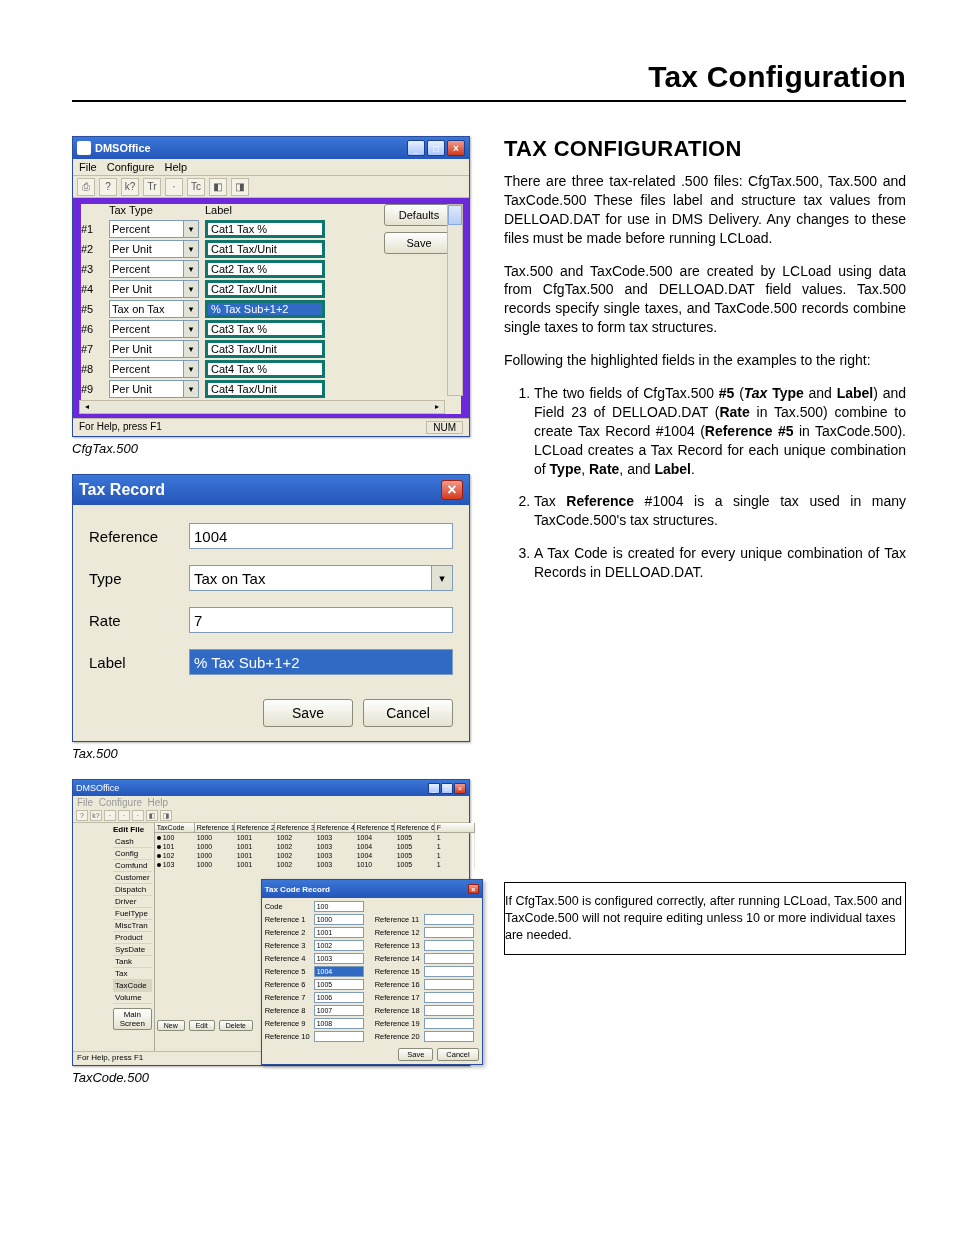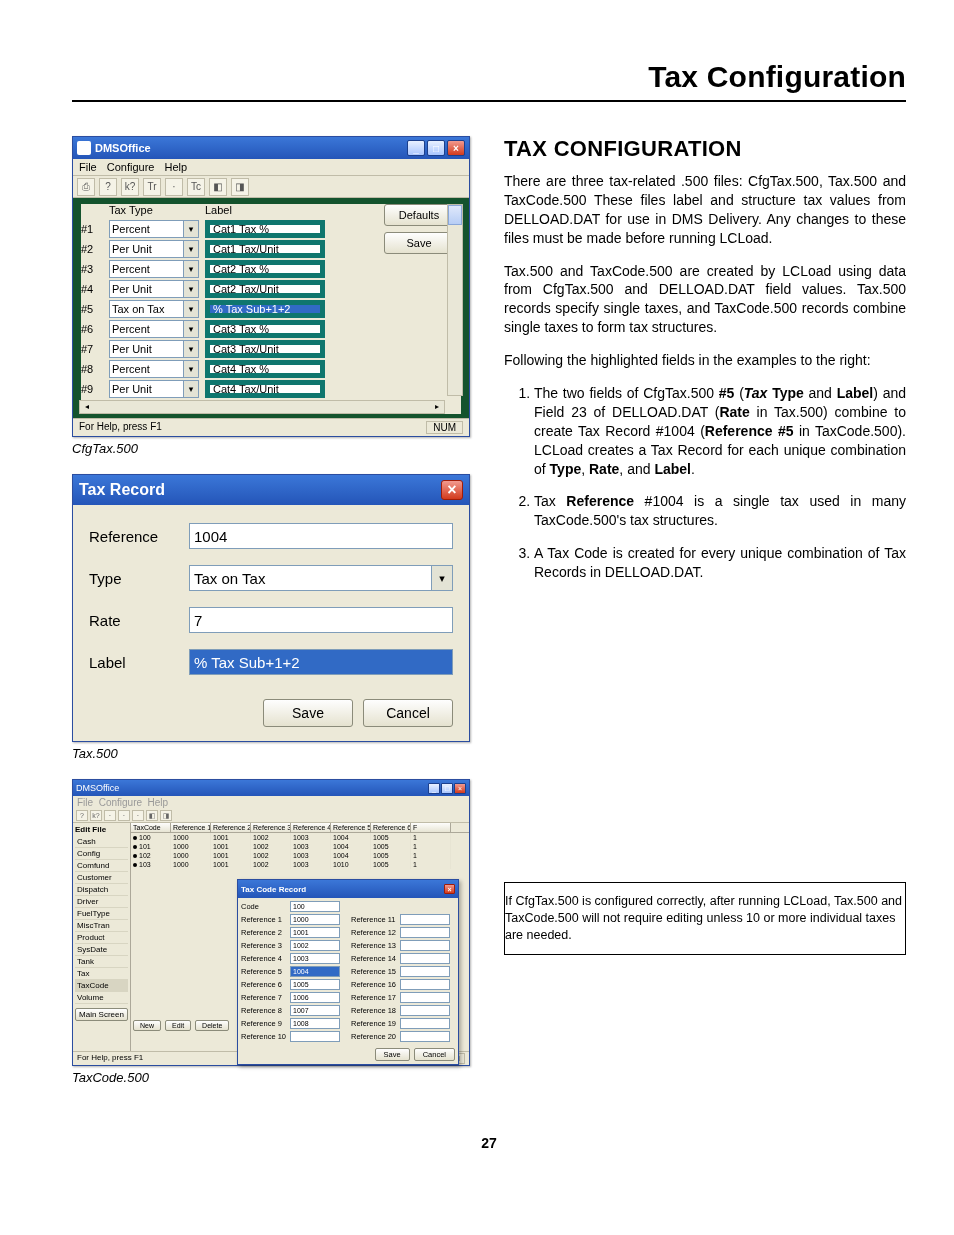--- a/index.html
+++ b/index.html
@@ -53,35 +53,35 @@
     border: 1px solid #1b3f8c;
     border-radius: 2px;
     display: flex; align-items: center; justify-content: center;
     font-size: 10px; font-weight: bold; color: #fff;
   }
   .win-btn.close { background: linear-gradient(#f29a8f,#d23a1c); }
   .menubar { background: #ece9d8; padding: 2px 6px; display: flex; gap: 10px; border-bottom: 1px solid #c0bca8; }
   .menubar span { cursor: default; }
   .toolbar { background: #ece9d8; padding: 2px 4px; border-bottom: 1px solid #c0bca8; display:flex; gap:4px; align-items:center; height:22px;}
   .toolbar .tbtn { width:18px; height:18px; border:1px solid #c0bca8; background:#f5f3e7; display:flex;align-items:center;justify-content:center; font-size:10px; color:#555;}
-  .client { background: #14532d; padding: 6px 8px 4px 8px; position: relative; height: 220px; }
+  .client { background: #6d28d9; padding: 6px 8px 4px 8px; position: relative; height: 220px; }
   .client-inner { background:#ece9d8; height:100%; overflow:hidden;}
   .hdr-row, .tax-row { display: flex; align-items: center; gap: 6px; margin-bottom: 2px; }
   .hdr-row { font-size:11px; color:#000; margin-bottom:4px;}
   .col-num { width: 22px; color:#000;}
   .col-type { width: 90px; }
   .col-label { width: 120px; }
   .select-box {
     height: 18px; border:1px solid #7f9db9; background:#fff; display:flex; align-items:center; padding:0 2px; font-size:11px; position:relative;
   }
   .select-box::after{
     content:"▾"; position:absolute; right:0; top:0; width:14px; height:100%;
     background:#e3e3d5; border-left:1px solid #7f9db9; display:flex; align-items:center; justify-content:center; font-size:9px;
   }
-  .text-box { height:18px; border:5px solid #0f766e; background:#fff; padding:0 3px; font-size:11px; display:flex; align-items:center; }
+  .text-box { height:18px; border:3px solid #0f766e; background:#fff; padding:0 3px; font-size:11px; display:flex; align-items:center; }
   .text-box.hl { background:#316ac5; color:#fff; }
   .btn {
     height:22px; border:1px solid #8b8b7a; background:linear-gradient(#fefefe,#e5e2cf);
     border-radius:3px; padding:0 12px; font-size:11px; font-family:Tahoma,sans-serif;
     display:inline-flex; align-items:center; justify-content:center; min-width:70px;
   }
   .right-btns { position:absolute; top:6px; right:15px; display:flex; flex-direction:column; gap:6px;}
   .vscroll { position:absolute; right:6px; top:6px; bottom:22px; width:16px; background:#e9e7d7; border:1px solid #c0bca8;}
   .vscroll .thumb{ position:absolute; top:0; left:0; right:0; height:20px; background:linear-gradient(#dfe8fb,#b7cdf5); border:1px solid #8aa7d9;}
   .hscroll { position:absolute; left:6px; right:24px; bottom:4px; height:14px; background:#e9e7d7; border:1px solid #c0bca8;}
@@ -116,21 +116,21 @@
   
   .win2 { width:398px; border:1px solid #2b4da0; background:#ece9d8; font-family:Tahoma,sans-serif; font-size:9px; box-shadow:1px 1px 2px rgba(0,0,0,0.3);}
   .win2-title{background:linear-gradient(#3b77d8,#2455b8);height:16px;display:flex;align-items:center;padding:0 3px;color:#fff;}
   .win2-title .t2{flex:1;font-size:9px;}
   .win2-title .wb{display:flex;gap:1px;}
   .win2-title .wbb{width:12px;height:11px;background:linear-gradient(#e8f0ff,#a9c6ff);border:1px solid #1b3f8c;border-radius:1px;display:flex;align-items:center;justify-content:center;font-size:7px;color:#fff;}
   .win2-title .wbb.cl{background:linear-gradient(#f29a8f,#d23a1c);}
   .win2-menu{background:#ece9d8;font-size:10px;padding:1px 4px;color:#999;}
   .win2-tool{background:#ece9d8;padding:1px 3px;display:flex;gap:2px;border-bottom:1px solid #c0bca8;height:14px;align-items:center;}
   .win2-tool .tb{width:12px;height:11px;border:1px solid #c0bca8;background:#f5f3e7;font-size:7px;display:flex;align-items:center;justify-content:center;color:#666;}
-  .win2-body{display:flex;height:228px;background:#ece9d8;position:relative;}
+  .win2-body{display:flex;height:228px;background:#ece9d8;position:relative;padding-left:38px;}
   .editpanel{width:58px;border-right:1px solid #aca899;background:#ece9d8;padding:2px;}
   .editpanel .lbl{font-size:8px;font-weight:bold;margin-bottom:2px;}
   .editpanel .item{font-size:8px;padding:1px 2px;border-bottom:1px solid #d8d5c2;text-align:left;}
   .editpanel .item.sel{background:#d8d5c2;}
   .editpanel .mainbtn{margin-top:4px;font-size:8px;border:1px solid #8b8b7a;background:linear-gradient(#fefefe,#e5e2cf);padding:1px 2px;text-align:center;border-radius:2px;}
   .gridwrap{flex:1;position:relative;}
   .gridhead{display:flex;background:#ece9d8;border-bottom:1px solid #aca899;}
   .gridhead .gh{flex:0 0 40px;border-right:1px solid #aca899;font-size:7px;padding:1px 2px;background:linear-gradient(#fdfdfb,#e7e4d3);overflow:hidden;white-space:nowrap;}
   .gridrow{display:flex;}
   .gridrow .gc{flex:0 0 40px;border-right:1px solid #e7e4d3;font-size:7px;padding:1px 2px;overflow:hidden;white-space:nowrap;}
@@ -537,14 +537,13 @@
         <li>
           <span>Tax </span><b>Reference</b><span> #1004 is a single tax used in many TaxCode.500's tax structures.</span>
         </li>
         <li>A Tax Code is created for every unique combination of Tax Records in DELLOAD.DAT.</li>
       </ol>
 
       <div class="note-box">If CfgTax.500 is configured correctly, after running LCLoad, Tax.500 and TaxCode.500 will not require editing unless 10 or more individual taxes are needed.</div>
     </div>
   </div>
 
-  <div class="pagenum">27</div>
 </div>
 
 </body></html>

